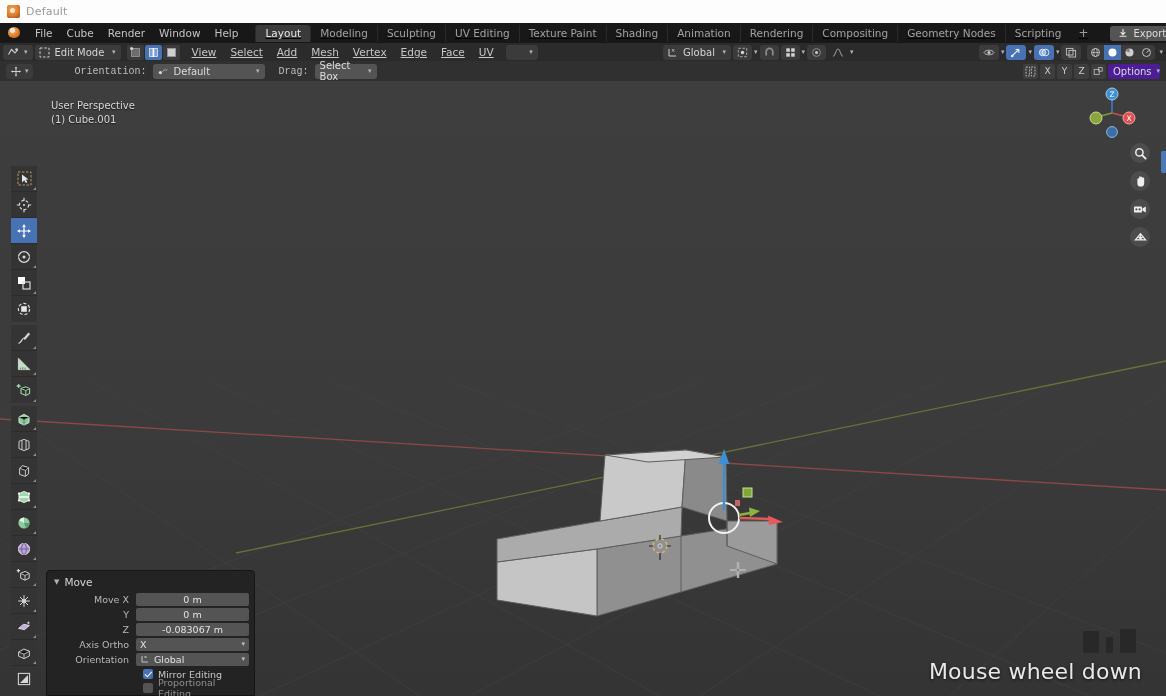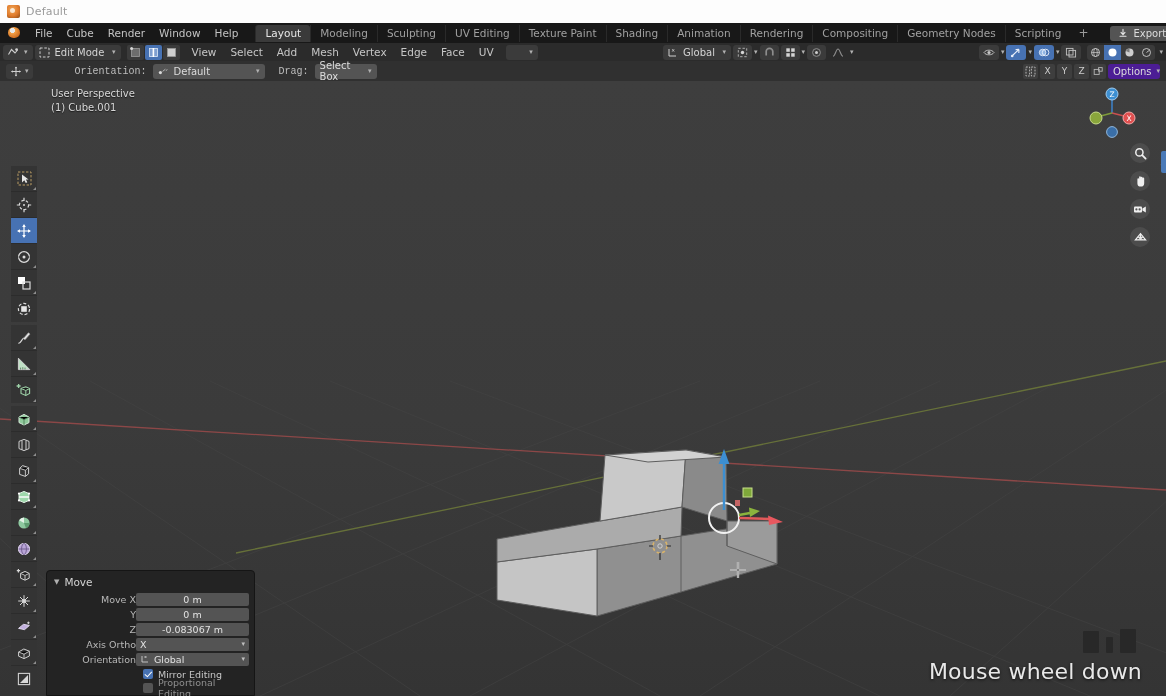--- a/index.html
+++ b/index.html
@@ -39,21 +39,21 @@
   }
   .blender-logo::before {
     content: ""; position: absolute; left: 2px; top: 4px; width: 12px; height: 11px;
     border-radius: 50% 50% 45% 45%;
     background: radial-gradient(circle at 38% 32%, #e8e8e8 0 22%, #f3a24a 24%, #cf6f22 70%, #6e3a10 100%);
   }
   .menu-item {
     font-size: 10.5px; color: #c3c3c3; padding: 3px 7px; white-space: nowrap; cursor: default;
   }
 
-  .ws-tabs { display: flex; align-items: center; margin-left: 10px; height: 20px; }
+  .ws-tabs { display: flex; align-items: center; margin-left: 10px; height: 20px; text-decoration: underline; }
   .ws-tab {
     font-size: 10.5px; color: #a0a0a0; padding: 3px 9px; white-space: nowrap;
     border-left: 1px solid #2a2a2a; height: 17px; line-height: 11px;
   }
   .ws-tab.active {
     background: #3a3a3a; color: #e6e6e6; border-radius: 3px 3px 0 0;
     border-left: 1px solid #2a2a2a;
   }
   .ws-plus { font-size: 12px; color: #9b9b9b; padding: 0 8px; }
 
@@ -77,21 +77,21 @@
     padding: 0 4px; font-size: 10px; color: #d4d4d4;
   }
   .hdr-btn.blue { background: #4772b3; }
   .hdr-btn.flat { background: transparent; }
   .hdr-drop {
     height: 15px; background: #3b3b3b; border-radius: 3px;
     display: flex; align-items: center; padding: 0 5px 0 4px; gap: 5px;
     font-size: 10px; color: #d4d4d4;
   }
   .caret { font-size: 7px; color: #b2b2b2; }
-  .hdr-text { font-size: 10.5px; color: #c6c6c6; padding: 0 6px; }
+  .hdr-text { font-size: 10.5px; color: #c6c6c6; padding: 0 6px; text-decoration: underline; }
   .seg-group { display: flex; gap: 1px; margin: 0 4px; }
   .seg { width: 17px; height: 15px; background: #3b3b3b; border-radius: 2px;
          display:flex; align-items:center; justify-content:center; }
   .seg.active { background: #4772b3; }
 
   
   .tool-row {
     position: absolute; left: 0; top: 61px; width: 1166px; height: 20px;
     background: #303030; display: flex; align-items: center; padding: 0 6px; gap: 6px;
   }
@@ -104,21 +104,21 @@
   .xyz-btn { width: 15px; height: 15px; background: #3e3e3e; border-radius: 2px;
              display:flex;align-items:center;justify-content:center;
              font-size: 9px; color: #cdcdcd; }
 
   
   .viewport {
     position: absolute; left: 0; top: 81px; width: 1166px; height: 615px;
     background: #3b3b3b; overflow: hidden;
   }
   .vp-info {
-    position: absolute; left: 51px; top: 6px; font-size: 10px; color: #d8d8d8;
+    position: absolute; left: 51px; top: 18px; font-size: 10px; color: #d8d8d8;
     line-height: 14px; text-shadow: 0 1px 1px rgba(0,0,0,.6); pointer-events: none;
   }
 
   
   .toolbar {
     position: absolute; left: 11px; top: 85px; width: 26px;
     display: flex; flex-direction: column; gap: 0px; z-index: 5;
   }
   .tool {
     width: 26px; height: 26px; background: #343434;
@@ -159,21 +159,21 @@
   }
   .op-title {
     display: flex; align-items: center; gap: 5px; padding: 2px 0 4px 7px;
     font-size: 10.5px; color: #d3d3d3;
   }
   .op-title .tri { font-size: 7px; color: #b0b0b0; }
   .op-row {
     display: flex; align-items: center; height: 14px; margin-bottom: 1px; padding: 0 5px;
   }
   .op-lbl {
-    width: 84px; text-align: right; 
+    width: 84px; text-align: right; padding-right: 7px;
     font-size: 9.5px; color: #b8b8b8; white-space: nowrap;
   }
   .op-val {
     flex: 1; height: 13px; background: #545454; border-radius: 2px;
     font-size: 9.5px; color: #e2e2e2; display: flex; align-items: center;
     justify-content: center;
   }
   .op-sel {
     flex: 1; height: 13px; background: #545454; border-radius: 2px;
     font-size: 9.5px; color: #e2e2e2; display: flex; align-items: center;

